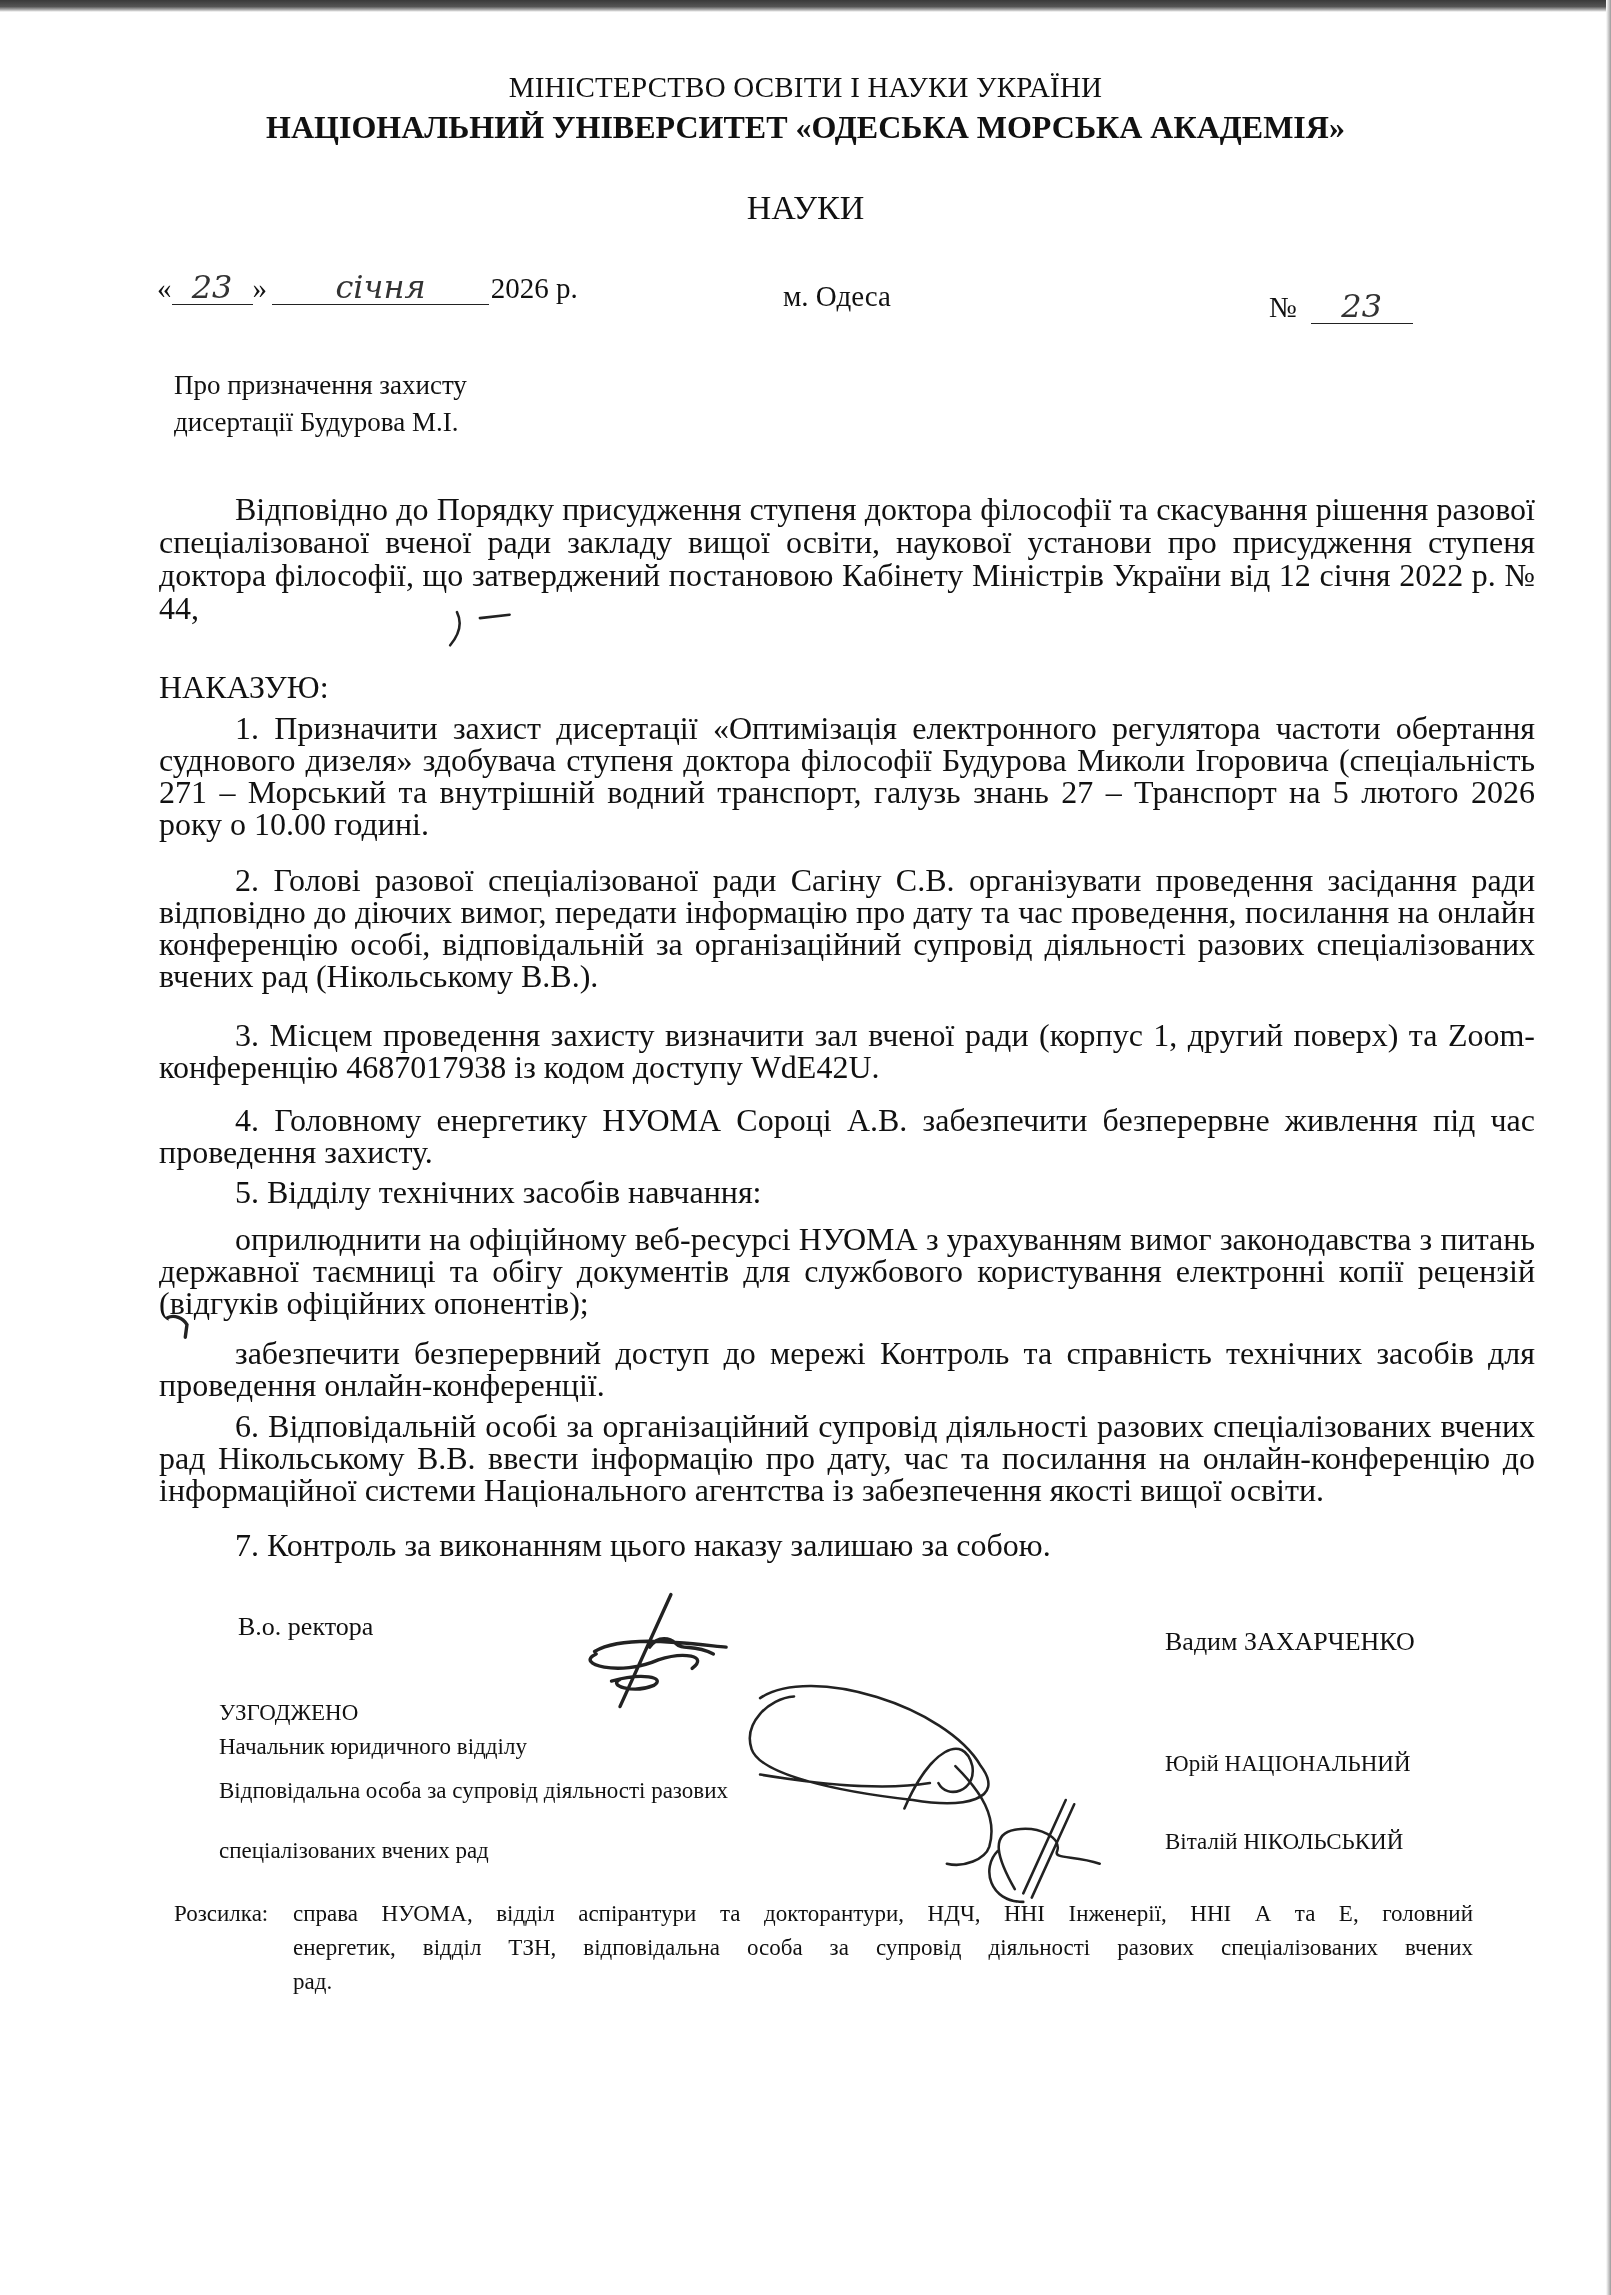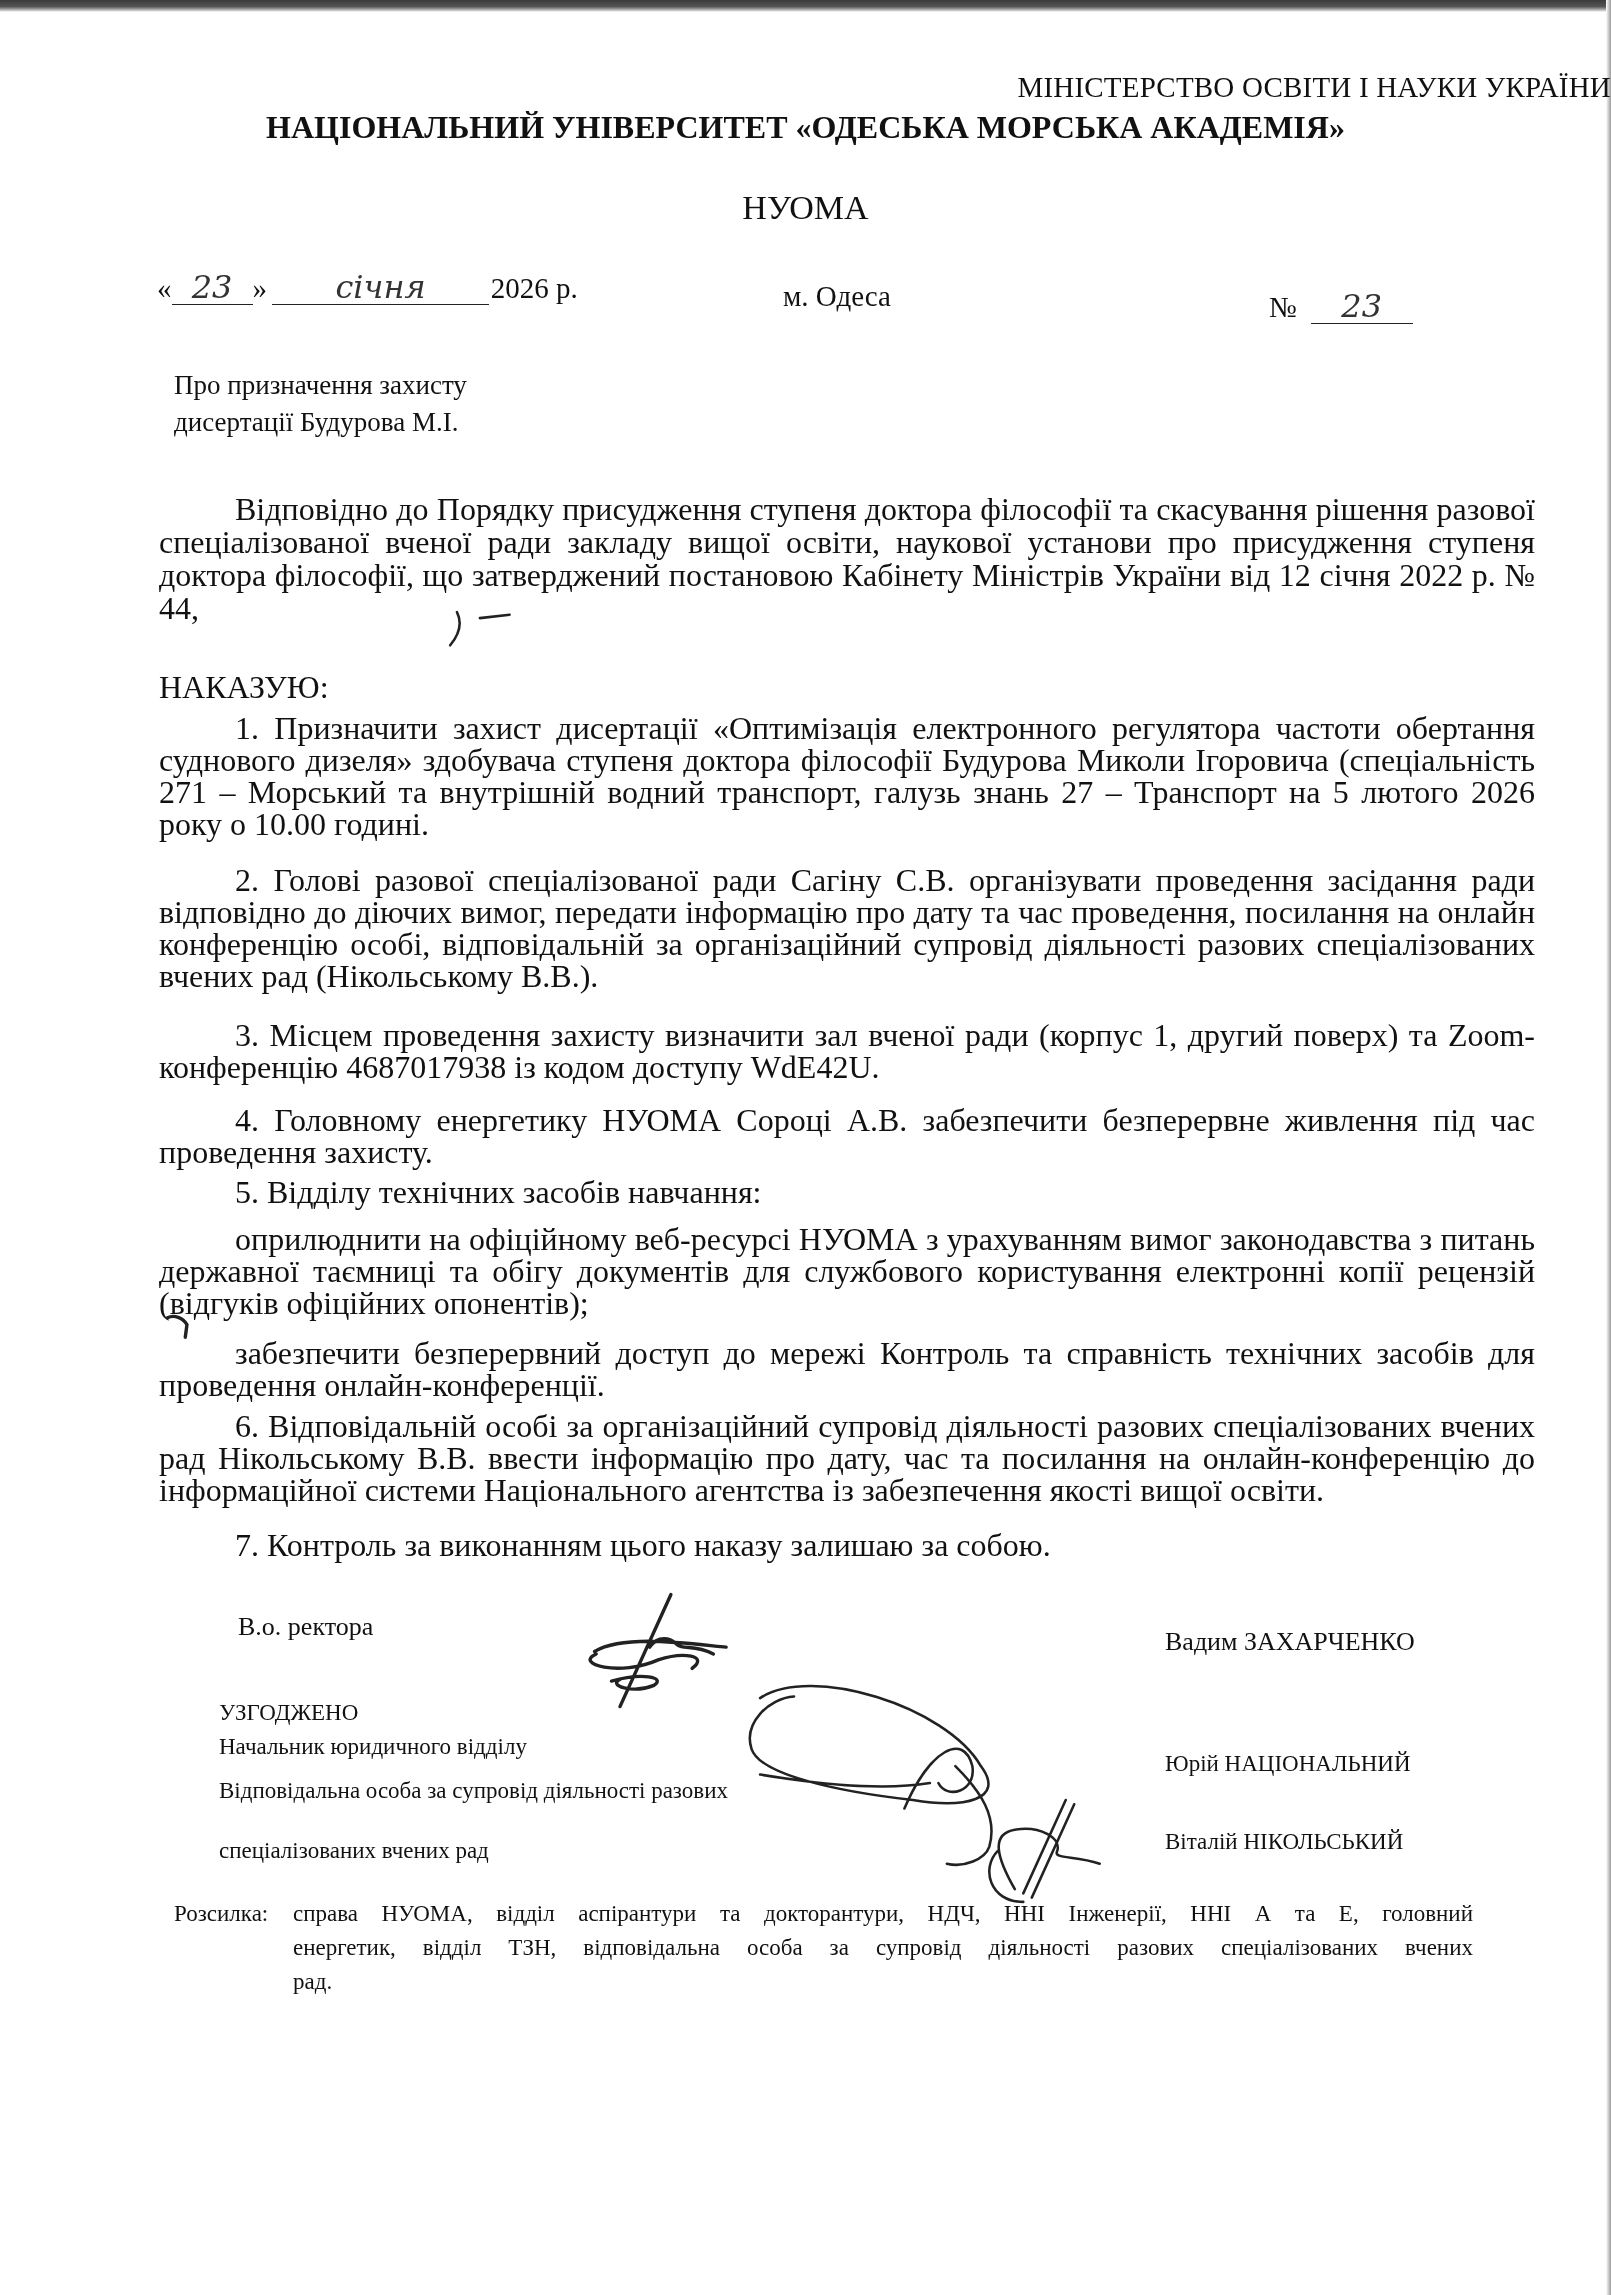--- a/index.html
+++ b/index.html
@@ -10,21 +10,21 @@
   .scan-edge {
     position: absolute; left: 0; top: 0; width: 1611px; height: 12px;
     background: linear-gradient(to bottom, #3a3a3a 0%, #555 55%, #bdbdbd 85%, #ffffff 100%);
   }
   .scan-edge-right {
     position: absolute; right: 0; top: 0; width: 5.1px; height: 2295px;
     background: linear-gradient(to left, #9a9a9a, #ffffff);
   }
   .abs { position: absolute; white-space: nowrap; }
   .center { left: 0; width: 1611px; text-align: center; }
-  .ministry { top: 71px; font-size: 29px; letter-spacing: 0.2px; text-align: right; }
+  .ministry { top: 71px; font-size: 29px; letter-spacing: 0.2px; }
   .university { top: 109px; font-size: 32px; font-weight: bold; }
   .doc-type { top: 189px; font-size: 34px; }
   .line-row { top: 270px; font-size: 29px; }
   .hand { font-family: "DejaVu Serif", serif; font-style: italic; color: #333; font-size: 32px; }
   .ul { display: inline-block; border-bottom: 1.7px solid #222; text-align: center; line-height: 34px; }
   .subject { left: 174px; top: 367px; font-size: 27px; line-height: 37px; white-space: normal; width: 442px; }
   .para {
     position: absolute; left: 140px; width: 1376px; font-size: 32px; line-height: 32px;
     text-align: justify; text-align-last: left; margin-left: 19px;
   }
@@ -34,21 +34,21 @@
   .signature-svg { position: absolute; left: 0; top: 0; }
 </style>
 </head>
 <body>
 
 <div class="scan-edge"></div>
 <div class="scan-edge-right"></div>
 
 <div class="abs center ministry">МІНІСТЕРСТВО ОСВІТИ І НАУКИ УКРАЇНИ</div>
 <div class="abs center university">НАЦІОНАЛЬНИЙ УНІВЕРСИТЕТ «ОДЕСЬКА МОРСЬКА АКАДЕМІЯ»</div>
-<div class="abs center doc-type">НУОМА</div>
+<div class="abs center doc-type">НАУКИ</div>
 
 <div class="abs line-row" style="left:157px;">
   <span>«</span><span class="ul hand" style="width:81px;">23</span><span>»</span><span class="ul hand" style="width:217px; margin-left:5.1px;">січня</span><span style="margin-left:1.7px;">2026 р.</span>
 </div>
 <div class="abs line-row" style="left:783px; top:280px;text-align:center;">м. Одеса</div>
 <div class="abs line-row" style="left:1269px; top:289px;">
   <span>№</span>
   <span class="ul hand" style="width:102px; margin-left:6.8px;">23</span>
 </div>
 

